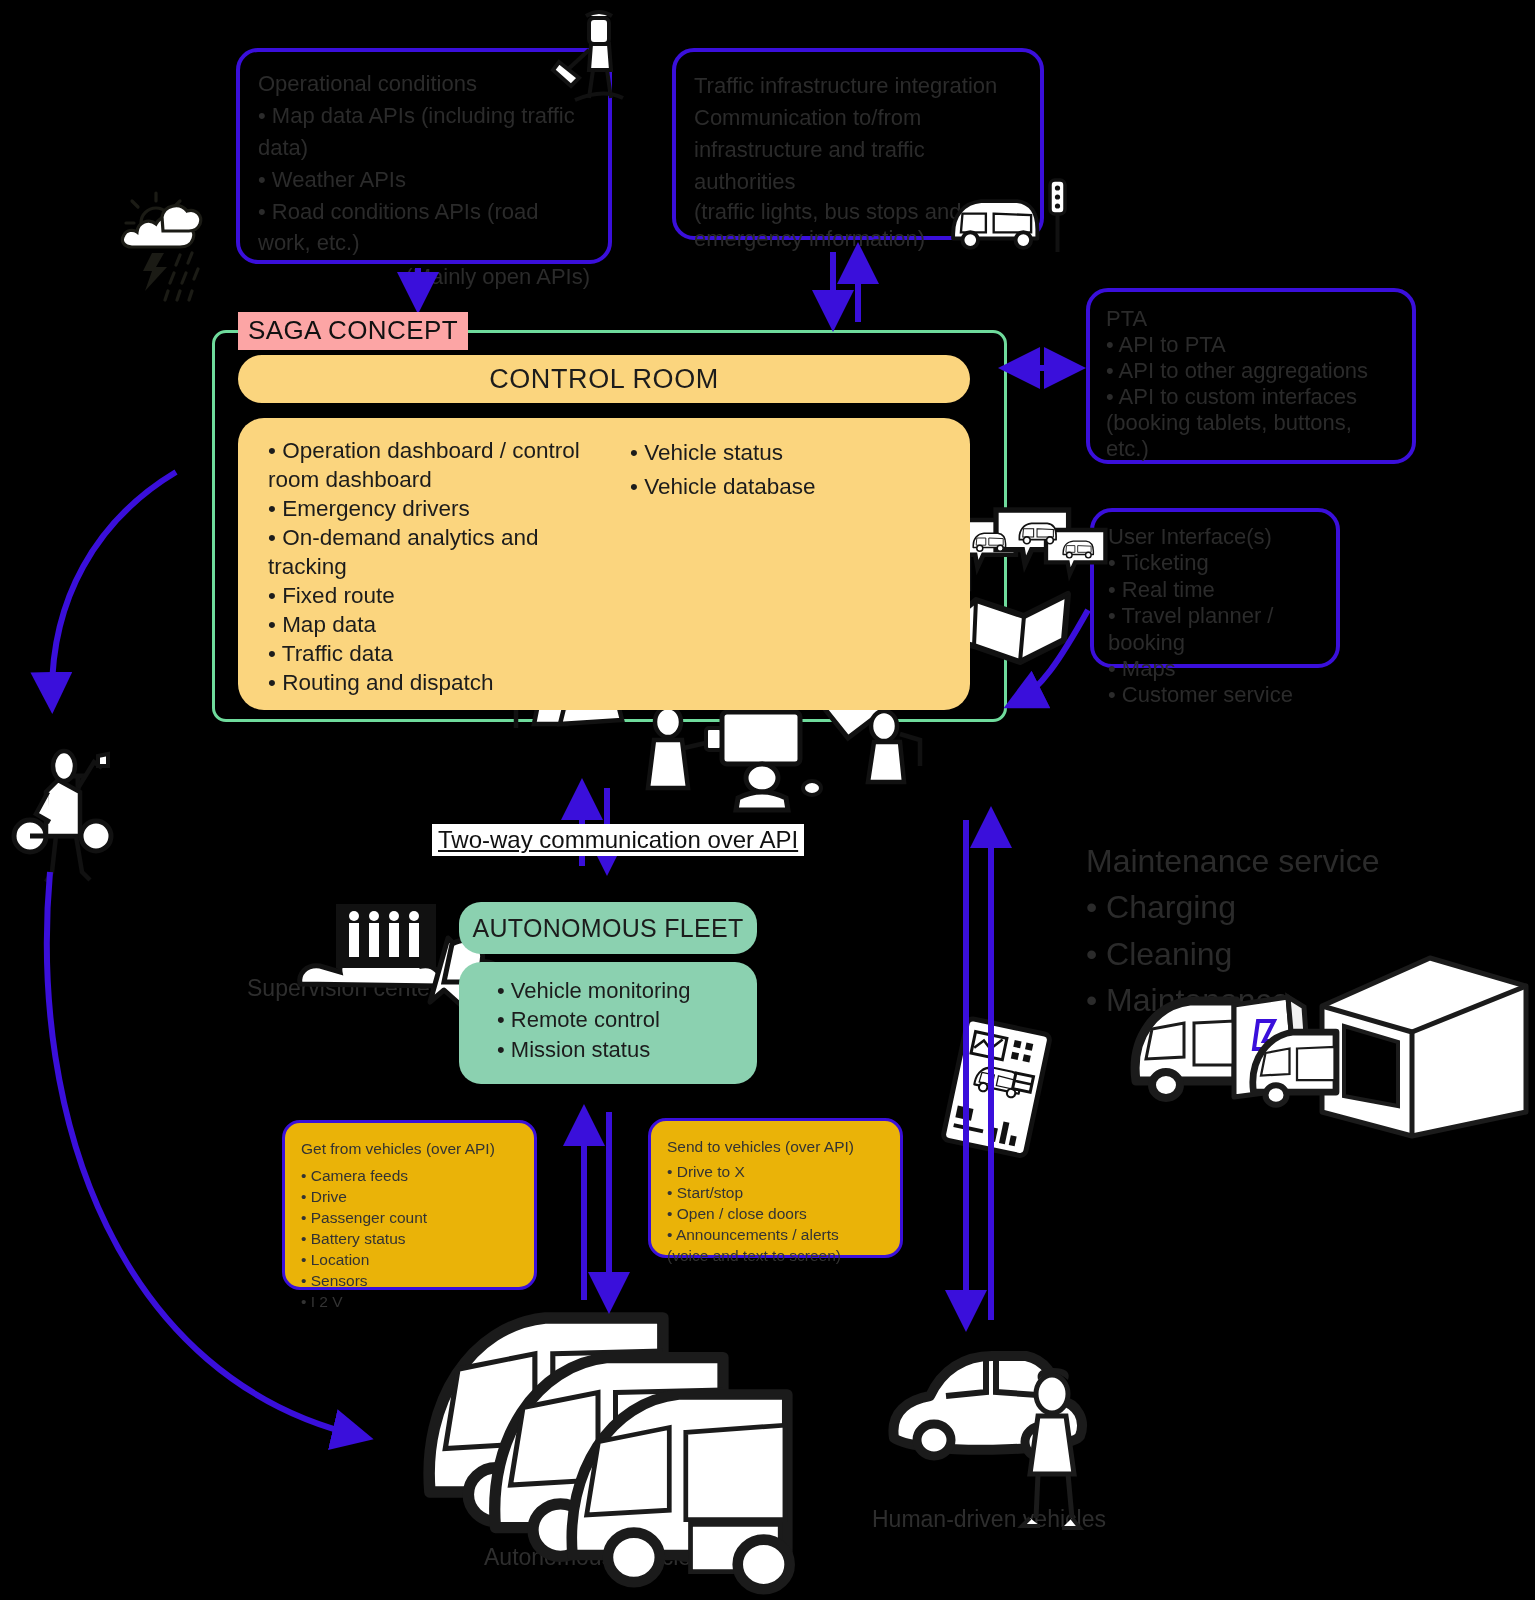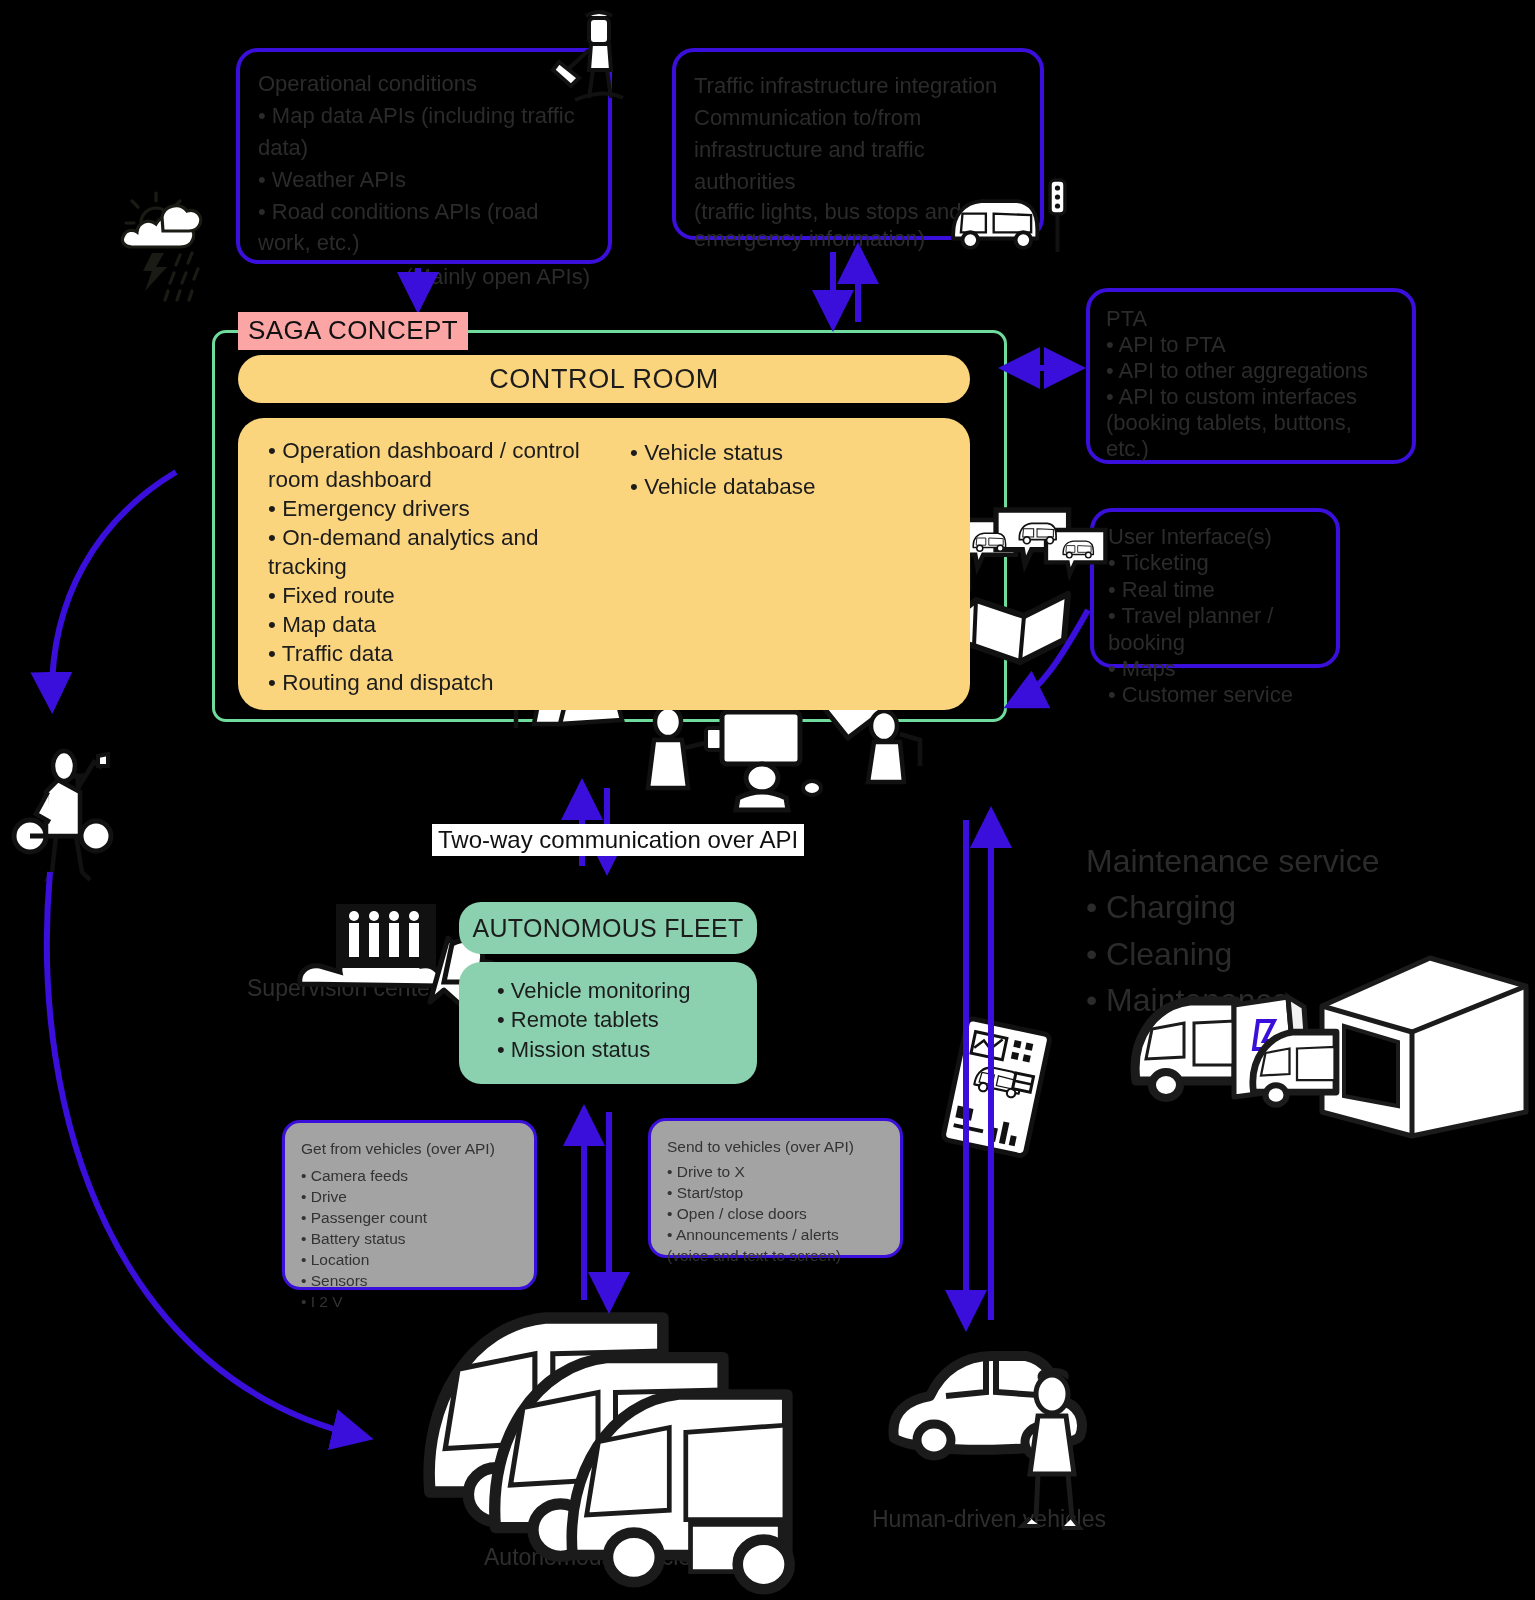--- a/index.html
+++ b/index.html
@@ -6,21 +6,21 @@
   body{width:1535px;height:1600px;position:relative;overflow:hidden;
        font-family:"Liberation Sans","DejaVu Sans",sans-serif;}
   
   .bluebox{
     position:absolute;border:4px solid #3A0FDB;border-radius:22px;
     color:#262626;box-sizing:border-box;
   }
   .bluebox .ttl{font-size:22px;line-height:1.45;color:#2b2b2b;}
   .bluebox .li{font-size:22px;line-height:1.45;color:#2b2b2b;}
   .whitebox{
-    position:absolute;border:3px solid #3A0FDB;border-radius:18px;background:#a3a3a3;
+    position:absolute;border:3px solid #3A0FDB;border-radius:18px;background:#eab308;
     color:#2b2b2b;box-sizing:border-box;
   }
   .whitebox .ttl{font-size:15.5px;line-height:1.5;color:#333;}
   .whitebox .li{font-size:15.5px;line-height:1.35;color:#333;}
   
   #saga-frame{
     position:absolute;left:212px;top:330px;width:795px;height:392px;
     border:3px solid #6FDB9C;border-radius:14px;box-sizing:border-box;
   }
   #saga-label{
@@ -33,21 +33,21 @@
   #cr-header .h{font-size:27px;color:#1c1c1c;text-align:center;line-height:48px;letter-spacing:.6px;}
   #cr-body{left:238px;top:418px;width:732px;height:292px;z-index:3;}
   .cr-col{position:absolute;font-size:22.5px;line-height:1.29;color:#1c1c1c;}
   
   .green{background:#8BD1B0;border-radius:22px;position:absolute;}
   #af-header{left:459px;top:902px;width:298px;height:52px;z-index:4;}
   #af-header .h{font-size:25px;color:#1c1c1c;text-align:center;line-height:52px;letter-spacing:.3px;}
   #af-body{left:459px;top:962px;width:298px;height:122px;z-index:3;}
   #af-body .li{font-size:22px;line-height:1.33;color:#1c1c1c;}
   
-  .chipwhite{position:absolute;background:#fff;color:#111;font-size:24px;padding:2px 6px;white-space:nowrap;z-index:6;}
+  .chipwhite{position:absolute;background:#fff;color:#111;font-size:24px;padding:2px 6px;white-space:nowrap;z-index:6;text-decoration:underline;}
   
   .cap{position:absolute;color:#2e2e2e;font-size:23px;white-space:nowrap;}
   .capbig{position:absolute;color:#2b2b2b;font-size:32px;line-height:1.45;}
   
   #vec{position:absolute;left:0;top:0;width:1535px;height:1600px;pointer-events:none;z-index:5;}
   #art{position:absolute;left:0;top:0;width:1535px;height:1600px;z-index:2;}
   ul{margin:0;padding:0;list-style:none;}
 </style>
 </head>
 <body>
@@ -389,21 +389,21 @@
 <div class="chipwhite" style="left:432px;top:824px;">Two-way communication over API</div>
 
 <div class="cap" style="left:247px;top:975px;">Supervision center</div>
 
 <div class="green" id="af-header">
   <div class="h">AUTONOMOUS FLEET</div>
 </div>
 <div class="green" id="af-body">
   <ul style="padding:14px 0 0 38px;">
     <li class="li">• Vehicle monitoring</li>
-    <li class="li">• Remote tablets</li>
+    <li class="li">• Remote control</li>
     <li class="li">• Mission status</li>
   </ul>
 </div>
 
 <div class="whitebox" style="left:282px;top:1120px;width:255px;height:170px;padding:14px 16px;">
   <div class="ttl" style="margin-bottom:6px;">Get from vehicles (over API)</div>
   <ul>
     <li class="li">• Camera feeds</li>
     <li class="li">• Drive</li>
     <li class="li">• Passenger count</li>

